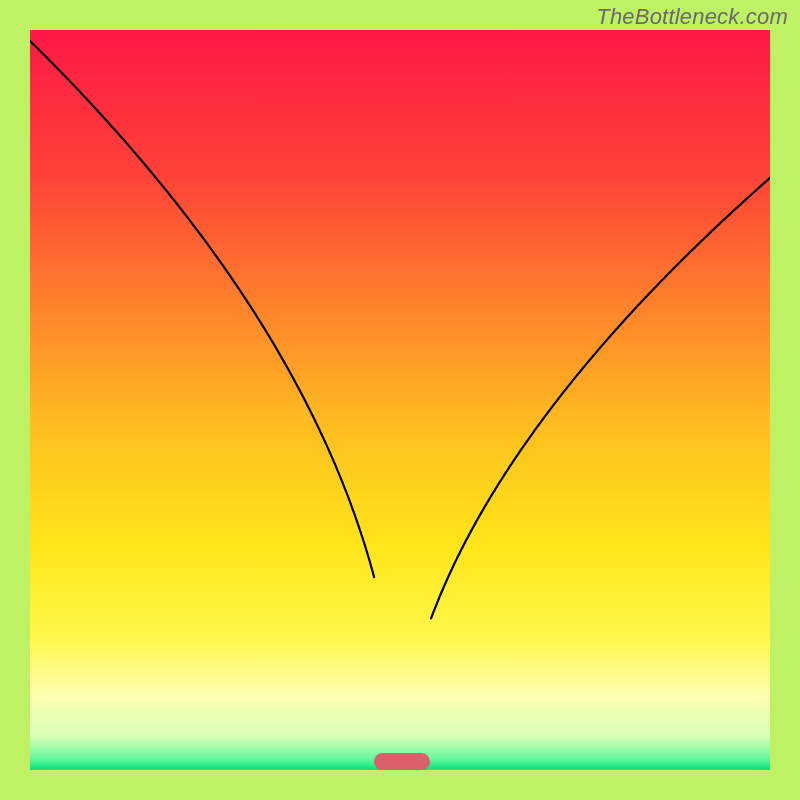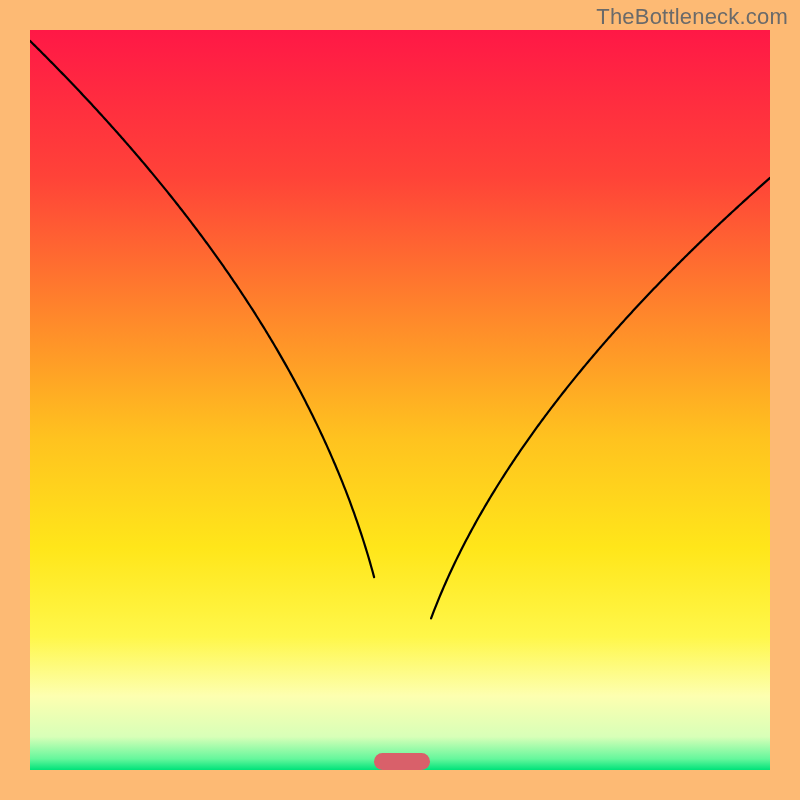--- a/index.html
+++ b/index.html
@@ -9,21 +9,22 @@
     height: 800px;
     background: #000;
     overflow: hidden;
   }
   .frame {
     position: absolute;
     left: 0;
     top: 0;
     width: 800px;
     height: 800px;
-    background: #fdba74;
+    background: #bef264;
+    font-style: italic;
   }
   .plot {
     position: absolute;
     left: 30px;
     top: 30px;
     width: 740px;
     height: 740px;
     overflow: hidden;
   }
   .gradient {

